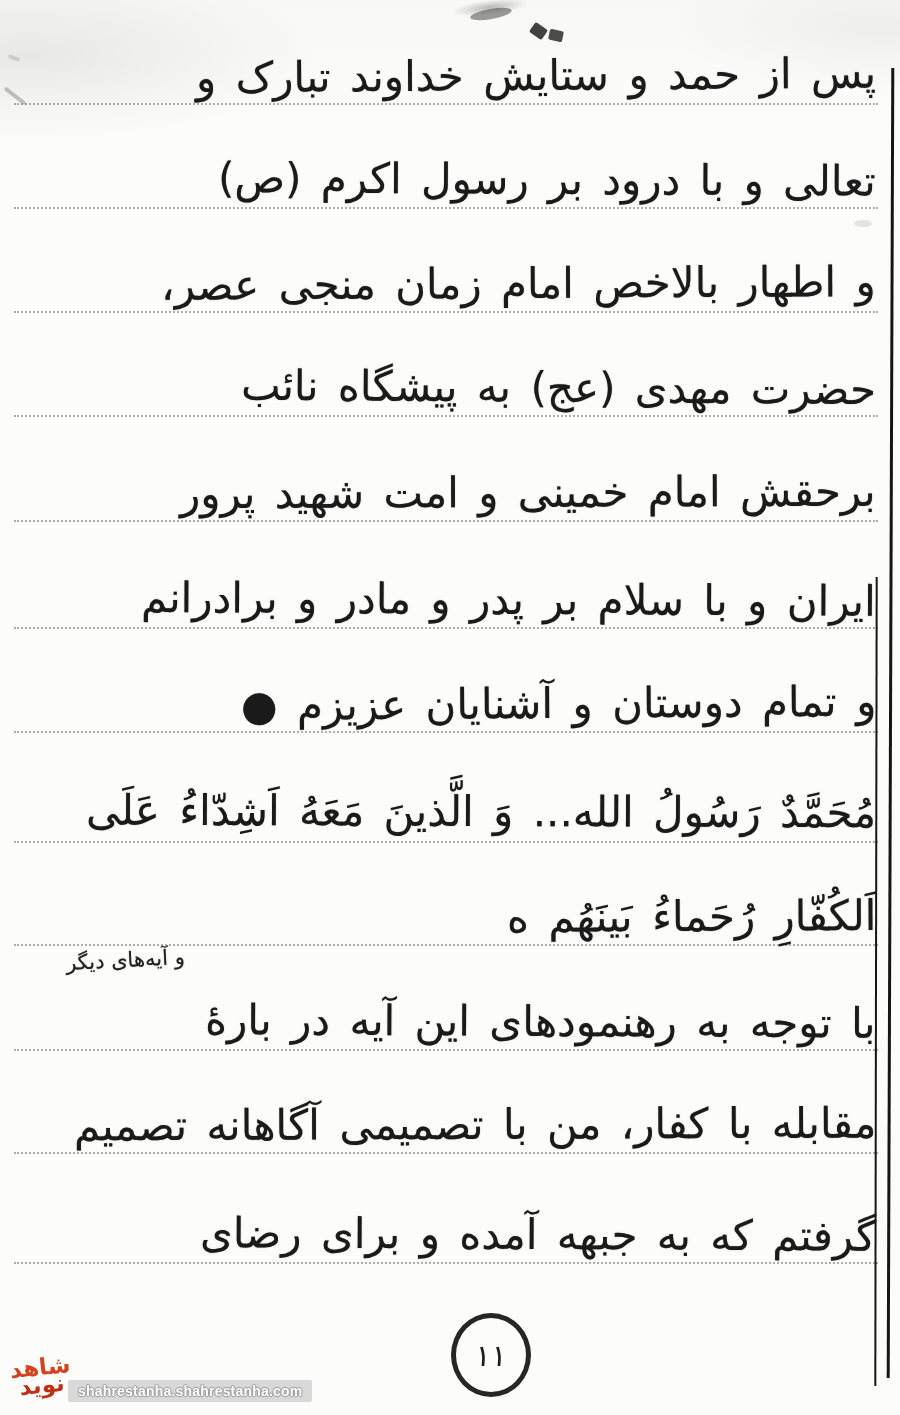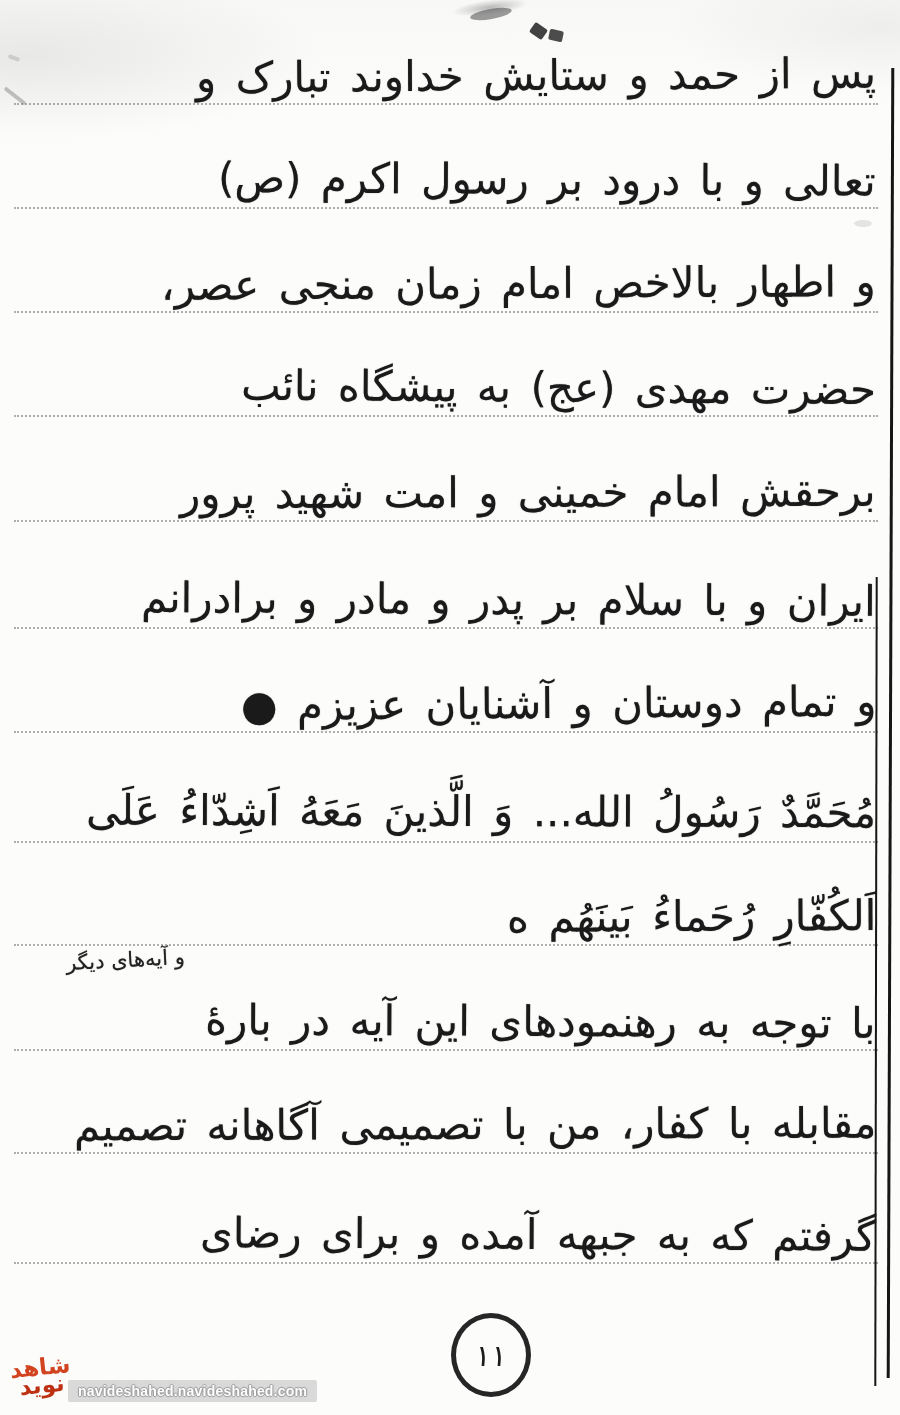--- a/index.html
+++ b/index.html
@@ -123,16 +123,16 @@
   <div class="smudge" style="left:8px;top:56px;width:12px;height:4px;background:#8a8a8a;
        opacity:.3;transform:rotate(20deg);border-radius:2px"></div>
   <div class="smudge" style="left:854px;top:220px;width:18px;height:7px;background:#9a9a9a;
        opacity:.25;border-radius:50%"></div>
 
   <div class="logo">
     <span class="l1">شاهد</span>
     <span class="l2">نوید</span>
   </div>
   <div class="banner">
-    <span>navideshahed.navideshahed.com</span>
+    <span>shahrestanha.shahrestanha.com</span>
   </div>
 
 </div>
 
 </body></html>

